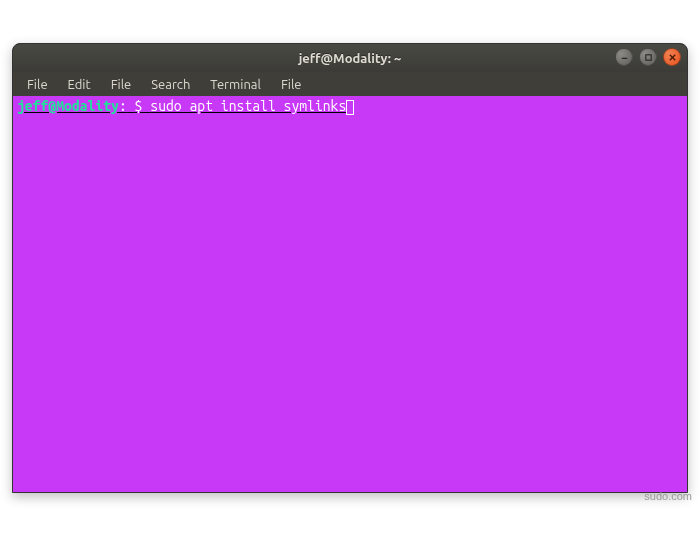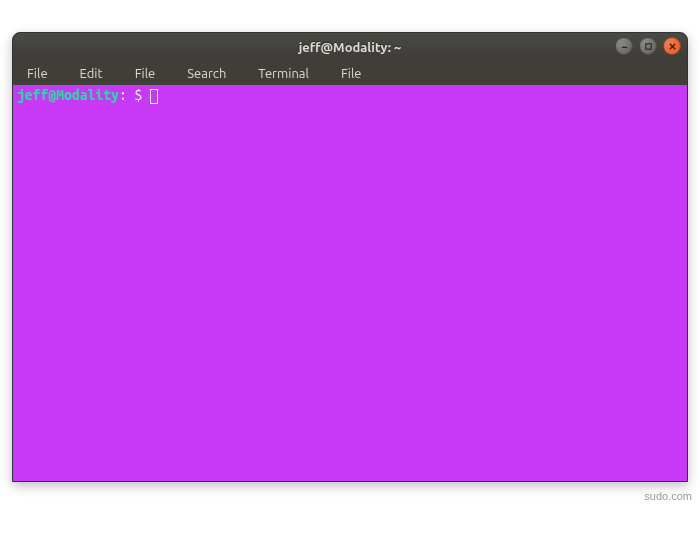--- a/index.html
+++ b/index.html
@@ -18,21 +18,21 @@
       position: absolute;
       right: 8px;
       top: 490px;
       font-size: 11px;
       color: #999;
       font-family: sans-serif;
     }
     .window {
       position: absolute;
       left: 12px;
-      top: 32px;
+      top: 43px;
       width: 676px;
       height: 450px;
       background: #2c2c2c;
       border-radius: 8px 8px 0 0;
       border: 1px solid #333;
       box-shadow: 0 4px 12px rgba(0,0,0,0.25);
       overflow: hidden;
     }
     .titlebar {
       height: 28px;
@@ -82,41 +82,42 @@
     .win-btn svg {
       width: 9px;
       height: 9px;
     }
     .menubar {
       height: 24px;
       background: #3f3e39;
       display: flex;
       align-items: center;
       padding: 0 6px;
-      gap: 16px;
+      gap: 4px;
     }
     .menu-item {
       color: #dcd8cf;
       font-size: 13px;
       padding: 3px 8px;
       cursor: pointer;
     }
     .terminal-area {
       background: #c838f7;
       height: calc(100% - 52px);
       padding: 2px 4px;
       font-family: "Ubuntu Mono", "DejaVu Sans Mono", monospace;
       font-size: 14px;
       line-height: 17px;
       overflow: hidden;
     }
     .term-line {
       white-space: pre;
       display: flex;
       align-items: flex-end;
+      text-decoration: underline;
     }
     .prompt-user {
       color: #20e29a;
       font-weight: bold;
     }
     .prompt-path {
       color: #ffffff;
     }
     .prompt-sep {
       color: #ffffff;
@@ -161,18 +162,18 @@
   <div class="menubar">
     <span class="menu-item">File</span>
     <span class="menu-item">Edit</span>
     <span class="menu-item">File</span>
     <span class="menu-item">Search</span>
     <span class="menu-item">Terminal</span>
     <span class="menu-item">File</span>
   </div>
   <div class="terminal-area">
     <div class="term-line">
-      <span class="prompt-user">jeff@Modality</span><span class="prompt-sep">:</span><span class="prompt-path"> </span><span class="prompt-sep">$ </span><span class="cursor-block"></span>
+      <span class="prompt-user">jeff@Modality</span><span class="prompt-sep">:</span><span class="prompt-path"> </span><span class="prompt-sep">$ </span><span class="command">sudo apt install symlinks</span><span class="cursor-block"></span>
     </div>
   </div>
 </div>
 
 <div class="watermark">sudo.com</div>
 
 </body></html>

